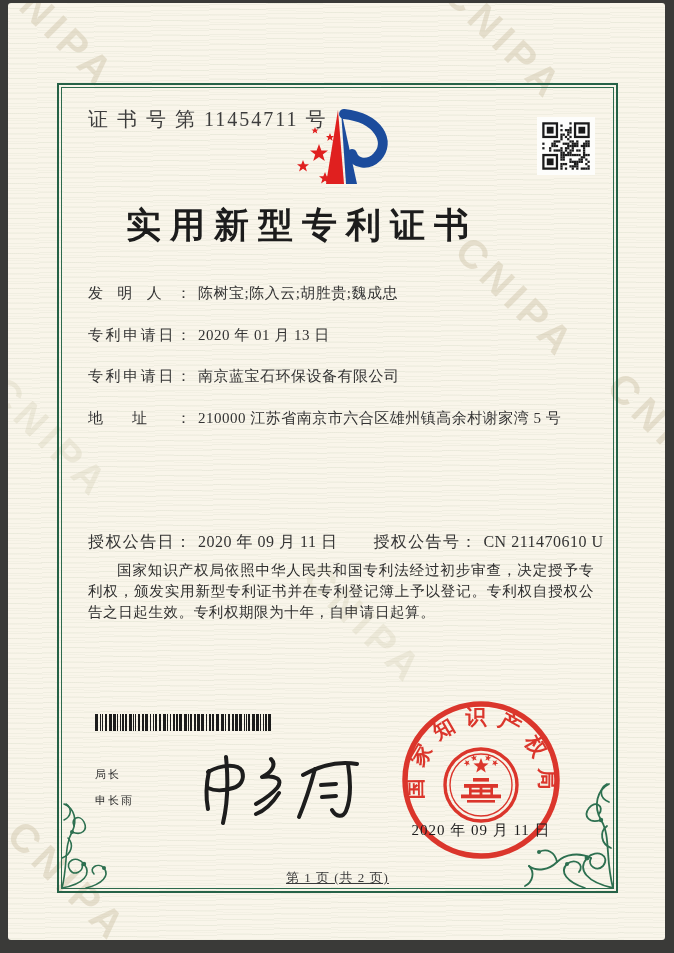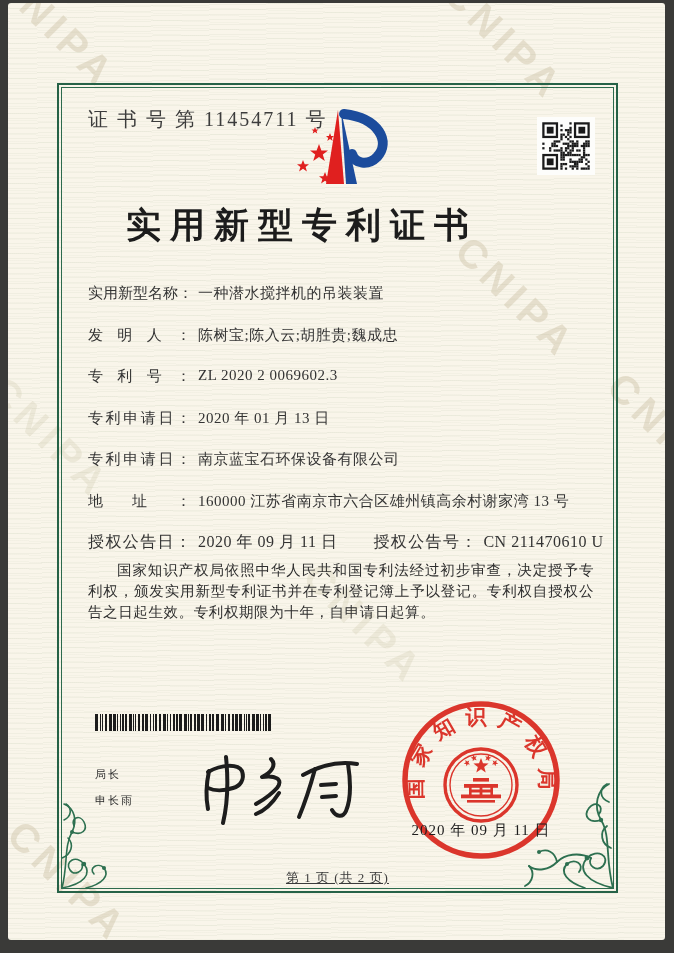--- a/index.html
+++ b/index.html
@@ -275,36 +275,30 @@
       <rect x="38.43478260869565" y="6.782608695652174" width="6.782608695652174" height="6.782608695652174" fill="#1a1a1a"></rect>
       <rect x="2.260869565217391" y="33.91304347826087" width="15.826086956521738" height="15.826086956521738" fill="#1a1a1a"></rect>
       <rect x="4.521739130434782" y="36.17391304347826" width="11.304347826086955" height="11.304347826086955" fill="#fdfdfb"></rect>
       <rect x="6.782608695652174" y="38.43478260869565" width="6.782608695652174" height="6.782608695652174" fill="#1a1a1a"></rect>
     </svg>
 
   <div class="title">实用新型专利证书</div>
 
   <div class="fields">
     <div class="frow">
-      <span class="flabel">实用新型名称：</span><span class="fval">一种潜水搅拌机的吊装装置</span>
-    </div>
-    <div class="frow">
       <span class="flabel">发明人：</span><span class="fval">陈树宝;陈入云;胡胜贵;魏成忠</span>
-    </div>
-    <div class="frow">
-      <span class="flabel">专利号：</span><span class="fval">ZL 2020 2 0069602.3</span>
     </div>
     <div class="frow">
       <span class="flabel">专利申请日：</span><span class="fval">2020 年 01 月 13 日</span>
     </div>
     <div class="frow">
       <span class="flabel">专利申请日：</span><span class="fval">南京蓝宝石环保设备有限公司</span>
     </div>
     <div class="frow">
-      <span class="flabel">地址：</span><span class="fval">160000 江苏省南京市六合区雄州镇高余村谢家湾 13 号</span>
+      <span class="flabel">地址：</span><span class="fval">210000 江苏省南京市六合区雄州镇高余村谢家湾 5 号</span>
     </div>
   </div>
 
   <div class="grantrow">
     <span class="flabel">授权公告日：</span><span class="fval">2020 年 09 月 11 日</span><span class="flabel2">授权公告号：</span><span class="fval">CN 211470610 U</span>
   </div>
 
   <div class="paras">
     <p class="para">国家知识产权局依照中华人民共和国专利法经过初步审查，决定授予专利权，颁发实用新型专利证书并在专利登记簿上予以登记。专利权自授权公告之日起生效。专利权期限为十年，自申请日起算。</p>
   </div>

